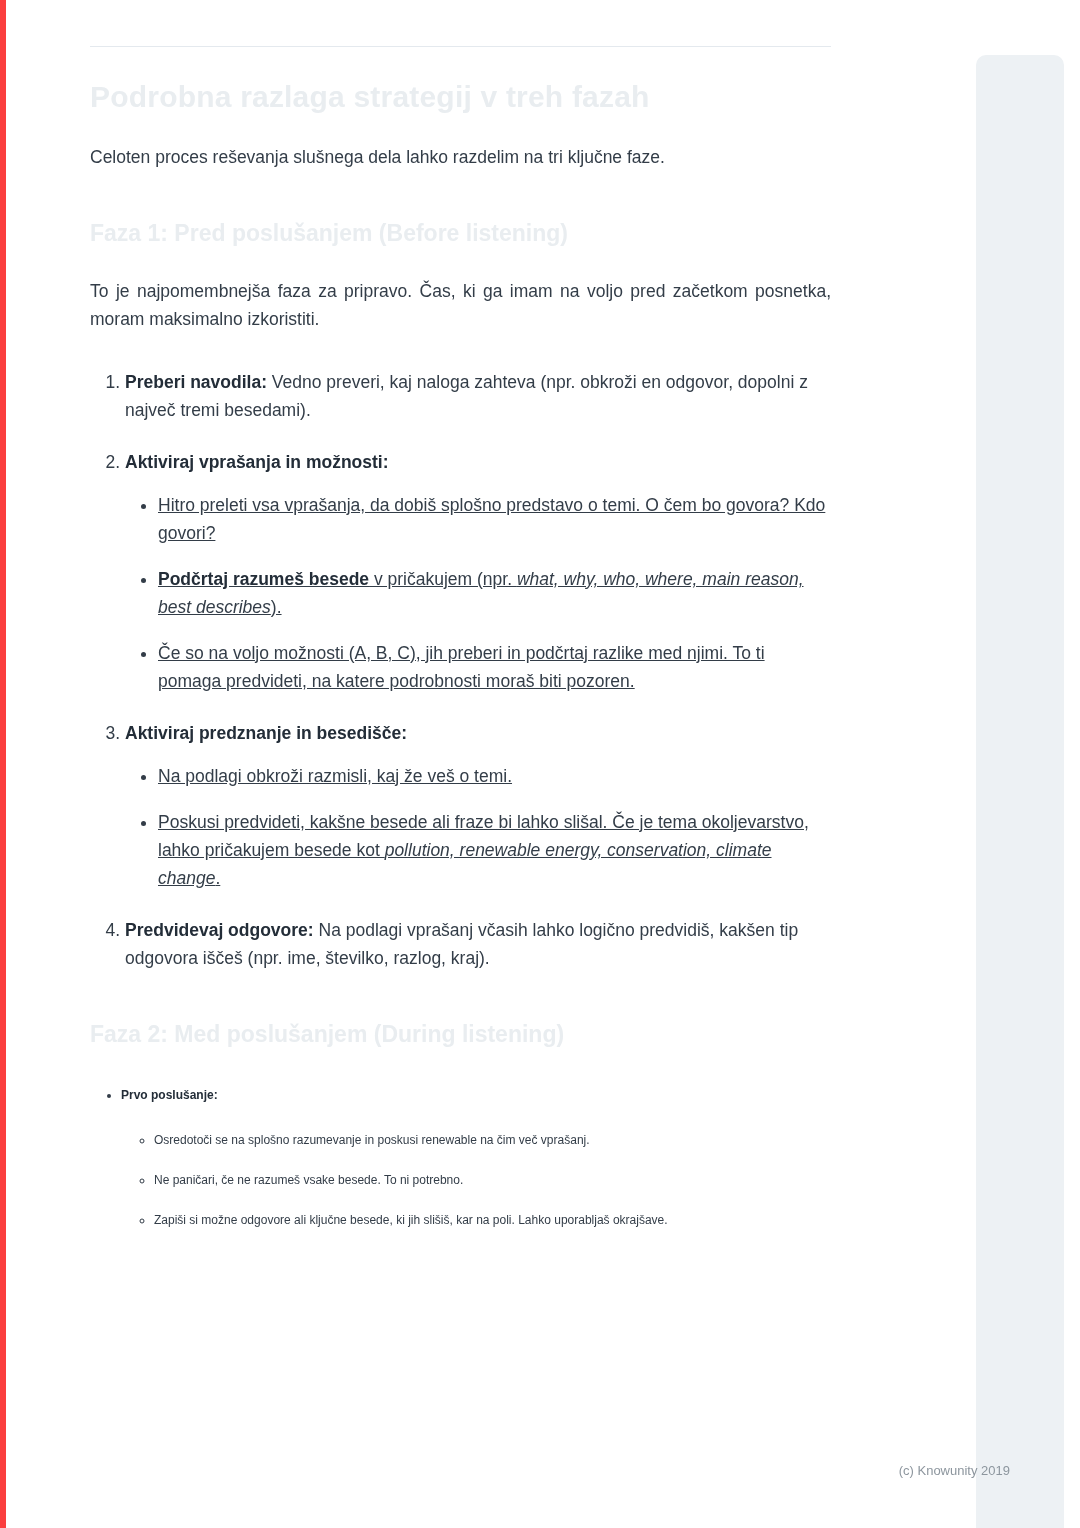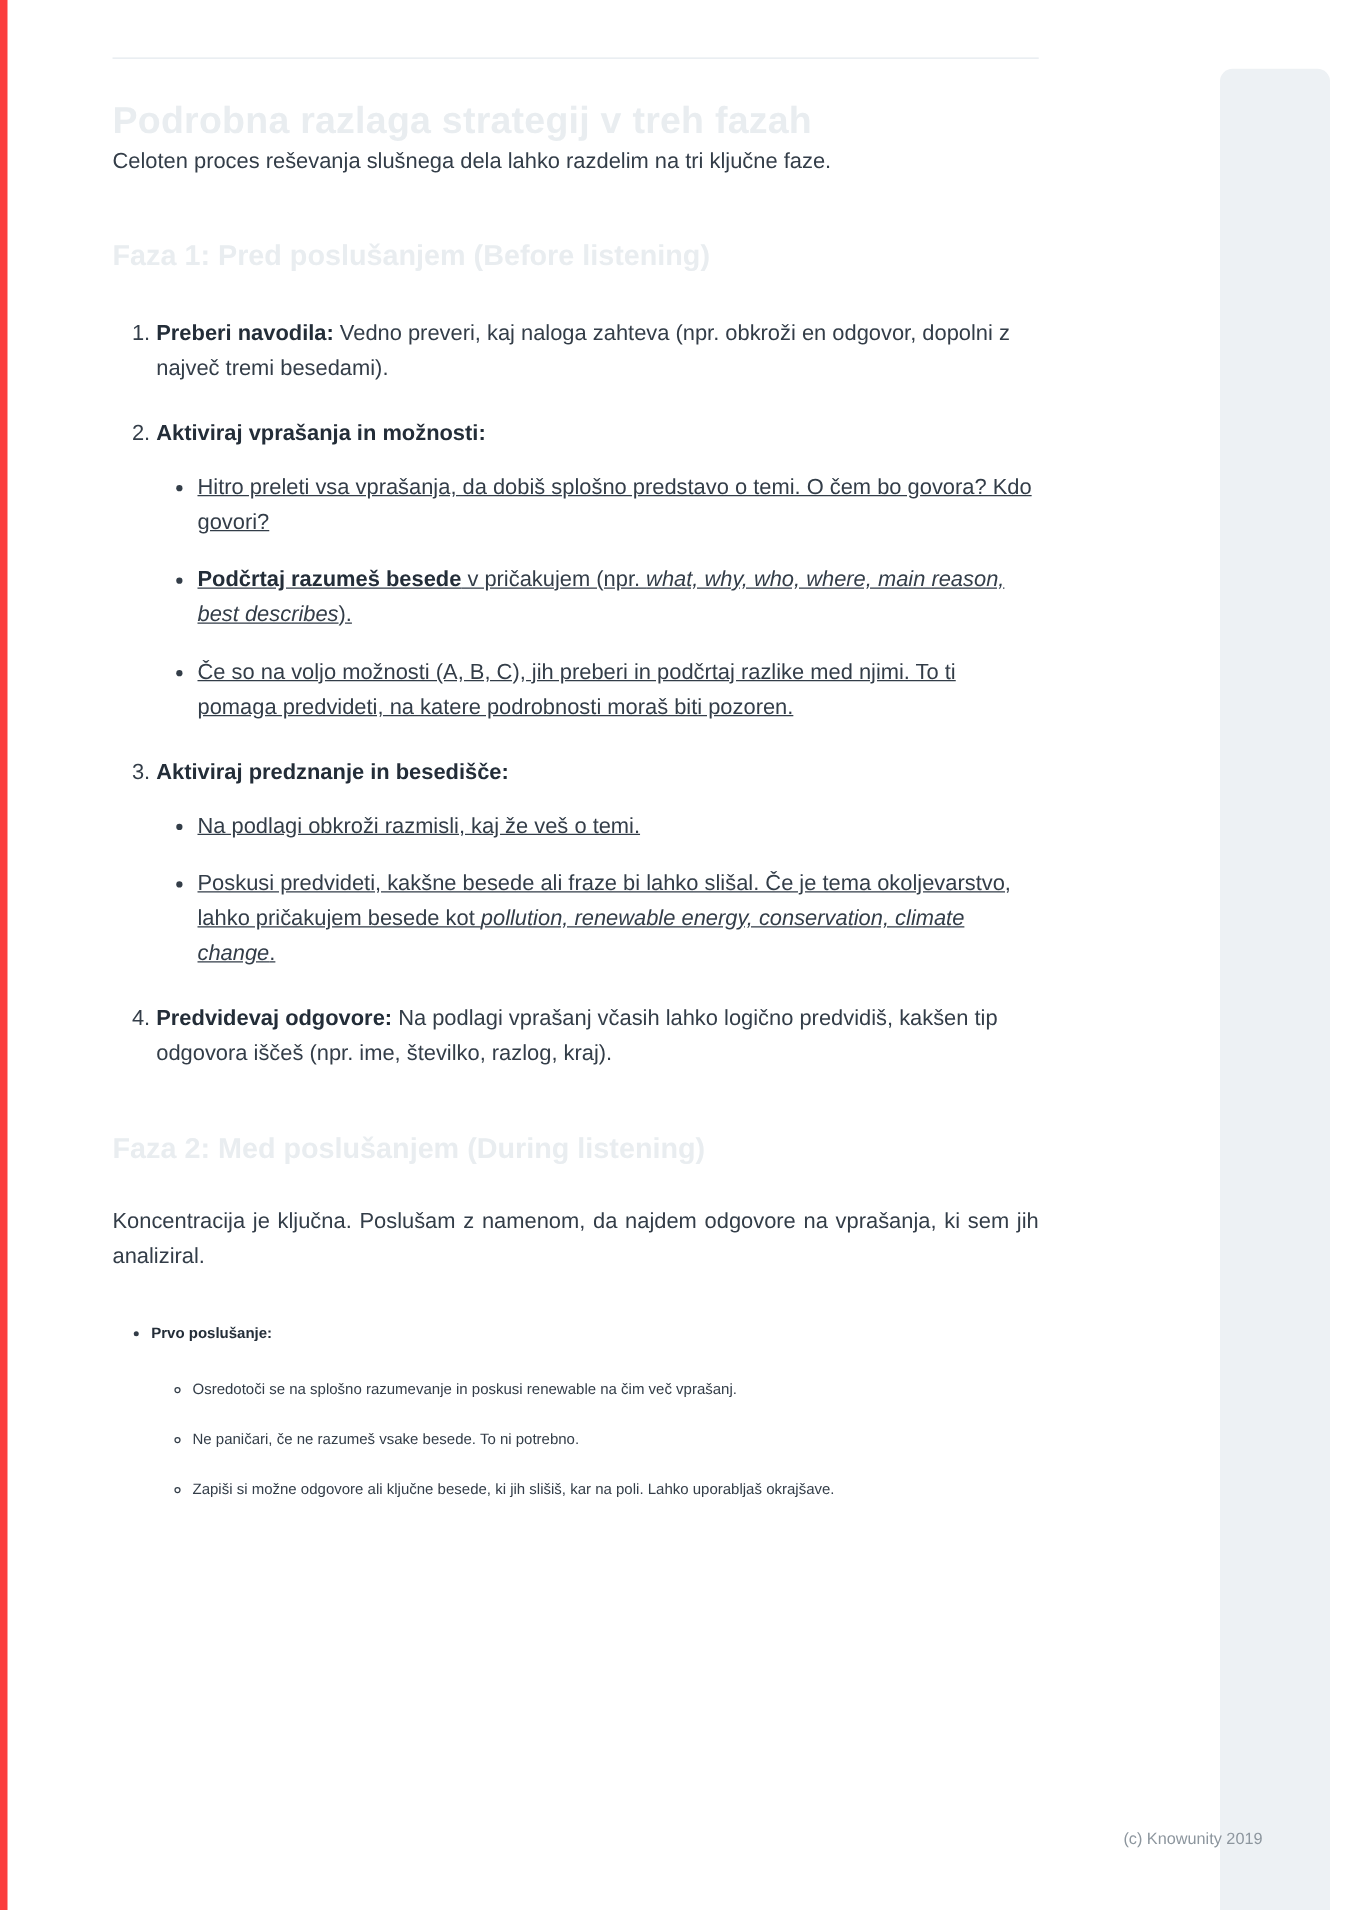--- a/index.html
+++ b/index.html
@@ -39,20 +39,21 @@
     margin-top: 46px;
   }
   h1.doc-title {
     margin-top: 33px;
     font-size: 30px;
     font-weight: 700;
     color: #e9edf0;
     letter-spacing: .2px;
   }
   p.intro {
+    margin-top: 29px;
     font-size: 17.5px;
     line-height: 1.6;
     color: #333d48;
   }
   h2.section-heading {
     margin-top: 49px;
     font-size: 23px;
     font-weight: 700;
     color: #e9edf0;
   }
@@ -109,38 +110,38 @@
 
   <div class="content">
     <hr class="divider">
 
     <h1 class="doc-title" style="color: rgb(233, 237, 240);">Podrobna razlaga strategij v treh fazah</h1>
 
     <p class="intro">Celoten proces reševanja slušnega dela lahko razdelim na tri ključne faze.</p>
 
     <h2 class="section-heading" style="color: rgb(233, 237, 240);">Faza 1: Pred poslušanjem (Before listening)</h2>
 
+    <p class="body just">To je najpomembnejša faza za pripravo. Čas, ki ga imam na voljo pred začetkom posnetka, moram maksimalno izkoristiti.</p>
 
     <ol class="main-list">
         <li><span class="b">Preberi navodila:</span><span> Vedno preveri, kaj naloga zahteva (npr. obkroži en odgovor, dopolni z največ tremi besedami).</span></li>
         <li><span class="b">Aktiviraj vprašanja in možnosti:</span><ul class="disc">
             <li><span>Hitro preleti vsa vprašanja, da dobiš splošno predstavo o temi. O čem bo govora? Kdo govori?</span></li>
             <li><span class="b">Podčrtaj razumeš besede</span><span> v pričakujem (npr. </span><span class="i">what, why, who, where, main reason, best describes</span><span>).</span></li>
             <li><span>Če so na voljo možnosti (A, B, C), jih preberi in podčrtaj razlike med njimi. To ti pomaga predvideti, na katere podrobnosti moraš biti pozoren.</span></li>
           </ul></li>
         <li><span class="b">Aktiviraj predznanje in besedišče:</span><ul class="disc">
             <li><span>Na podlagi obkroži razmisli, kaj že veš o temi.</span></li>
             <li><span>Poskusi predvideti, kakšne besede ali fraze bi lahko slišal. Če je tema okoljevarstvo, lahko pričakujem besede kot </span><span class="i">pollution, renewable energy, conservation, climate change</span><span>.</span></li>
           </ul></li>
         <li><span class="b">Predvidevaj odgovore:</span><span> Na podlagi vprašanj včasih lahko logično predvidiš, kakšen tip odgovora iščeš (npr. ime, številko, razlog, kraj).</span></li>
       </ol>
 
     <h2 class="section-heading" style="color: rgb(233, 237, 240);">Faza 2: Med poslušanjem (During listening)</h2>
 
-    <p class="body just">Koncentracija je ključna. Poslušam z namenom, da najdem odgovore na vprašanja, ki sem jih analiziral.</p>
 
     <ul class="outer">
         <li><span class="b">Prvo poslušanje:</span><ul class="circle">
             <li><span>Osredotoči se na splošno razumevanje in poskusi renewable na čim več vprašanj.</span></li>
             <li><span>Ne paničari, če ne razumeš vsake besede. To ni potrebno.</span></li>
             <li><span>Zapiši si možne odgovore ali ključne besede, ki jih slišiš, kar na poli. Lahko uporabljaš okrajšave.</span></li>
           </ul></li>
       </ul>
   </div>
 

